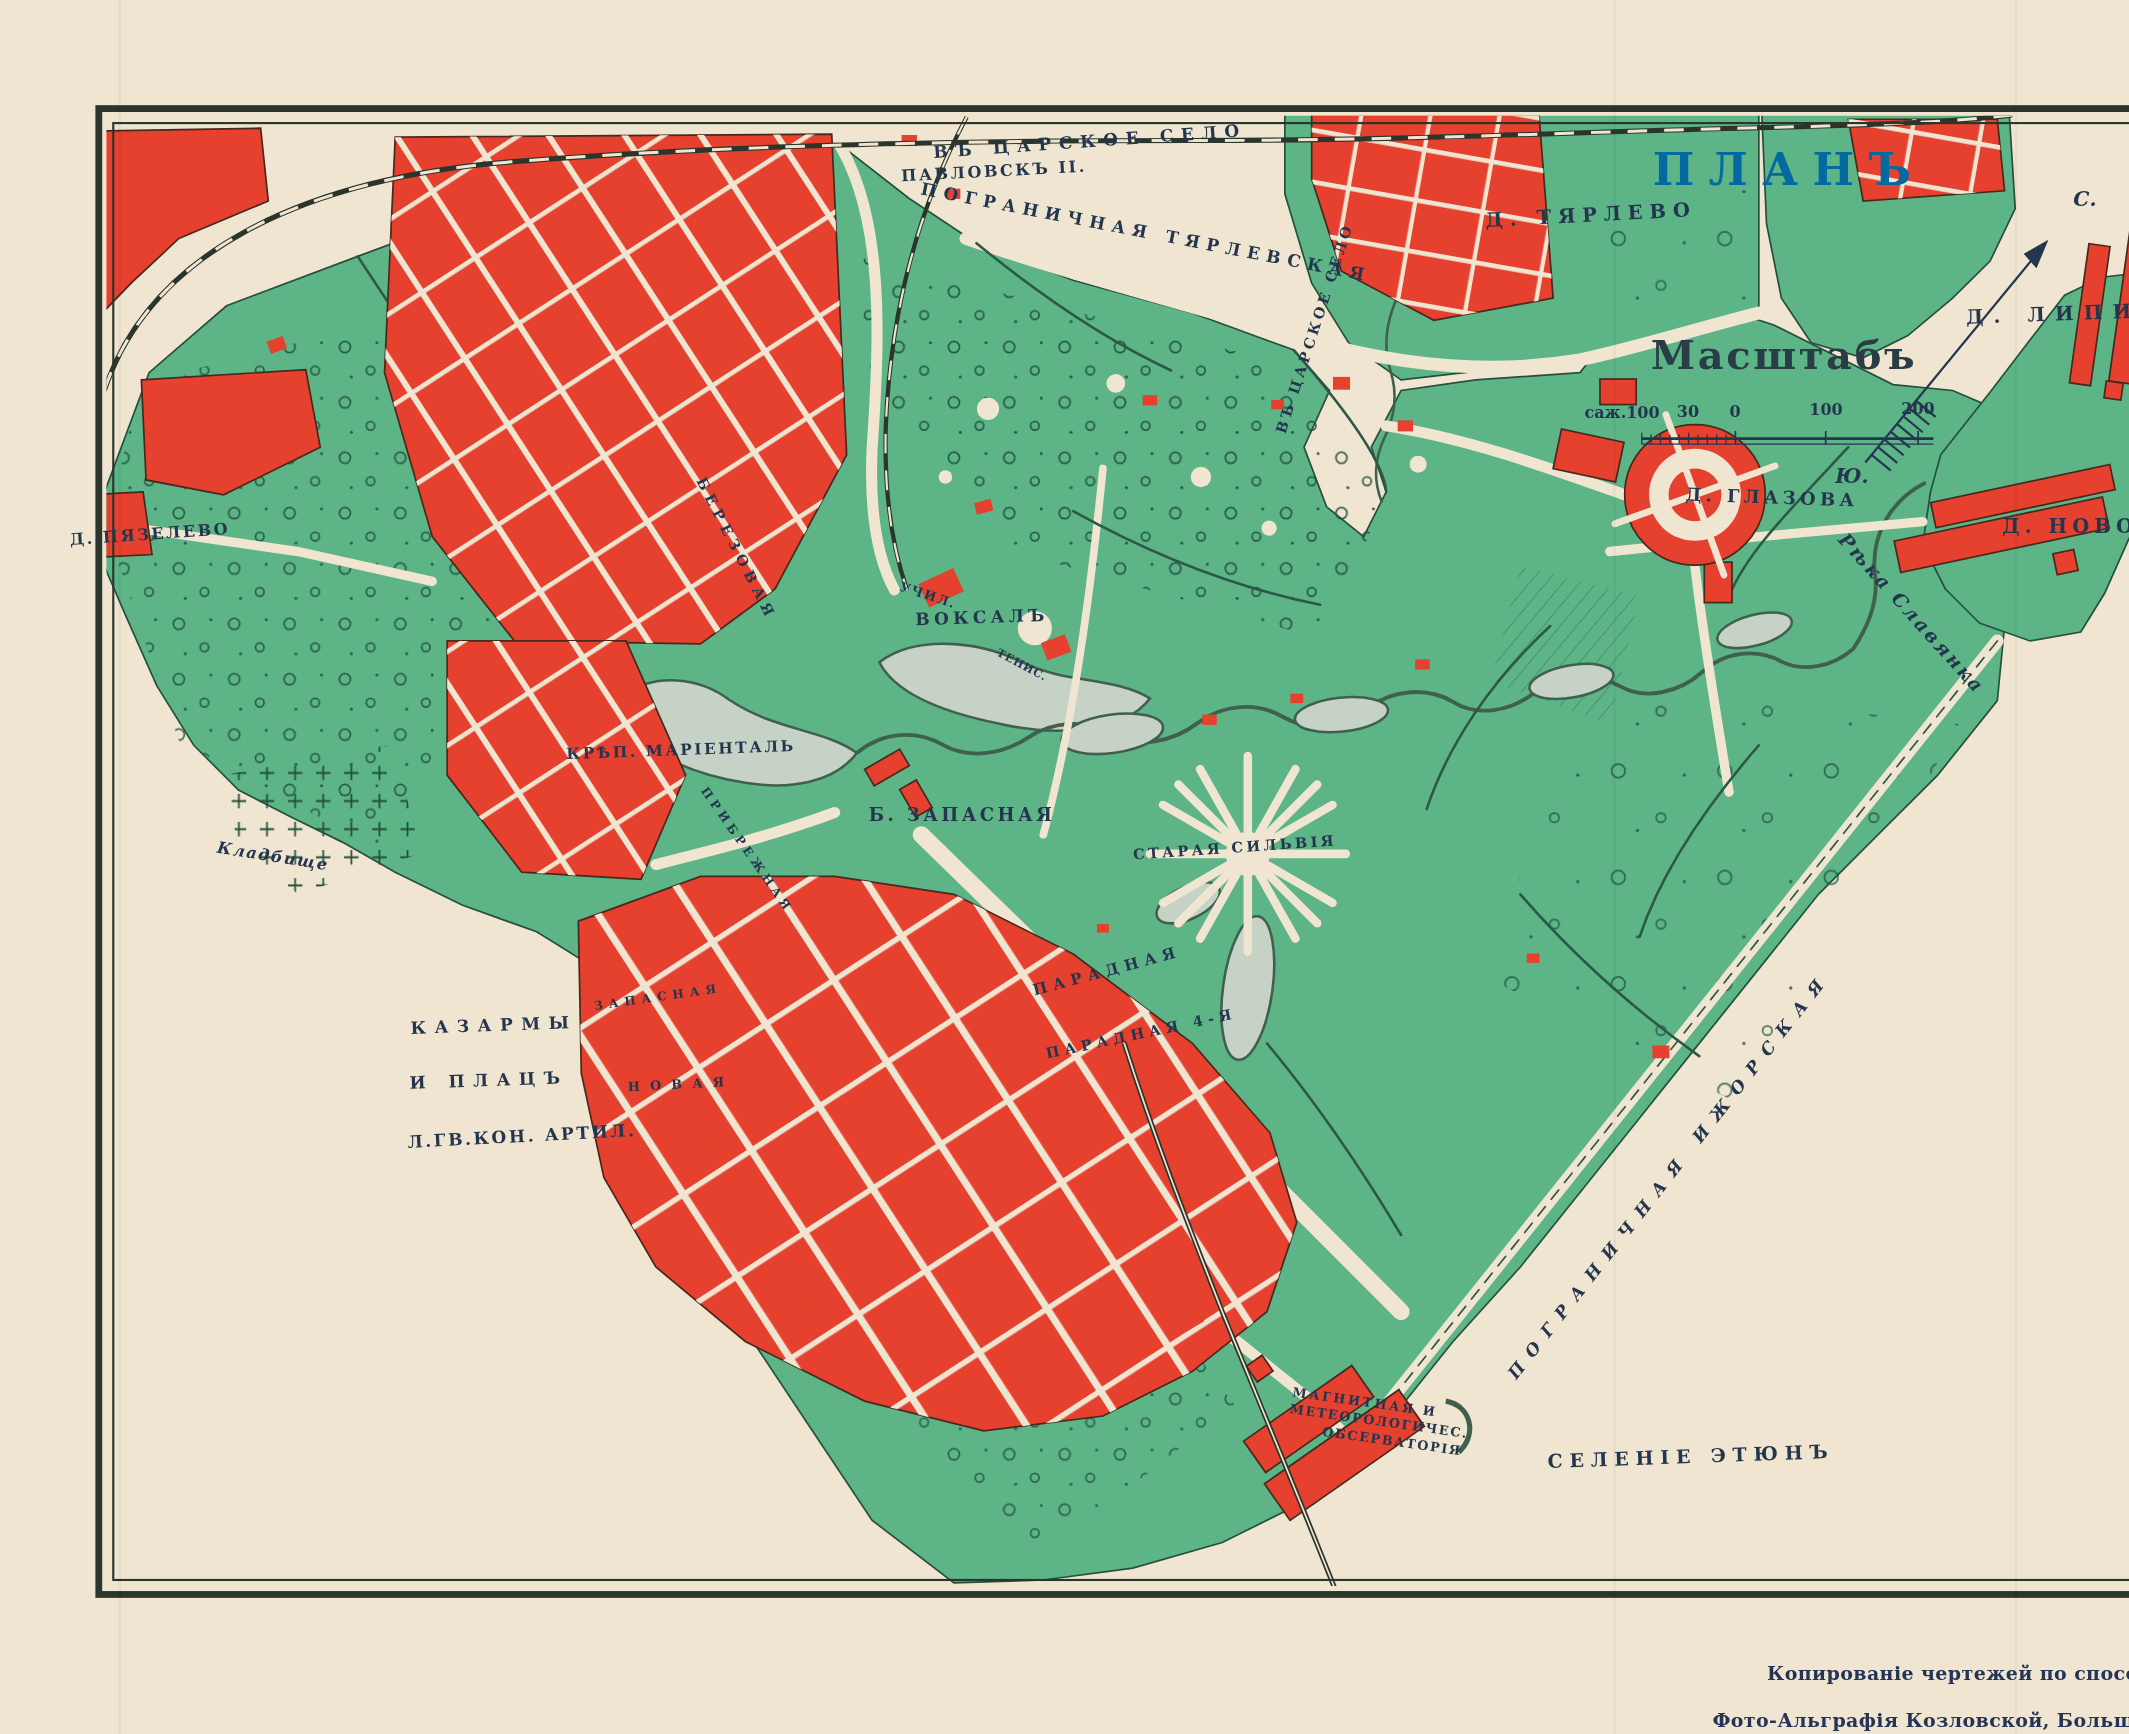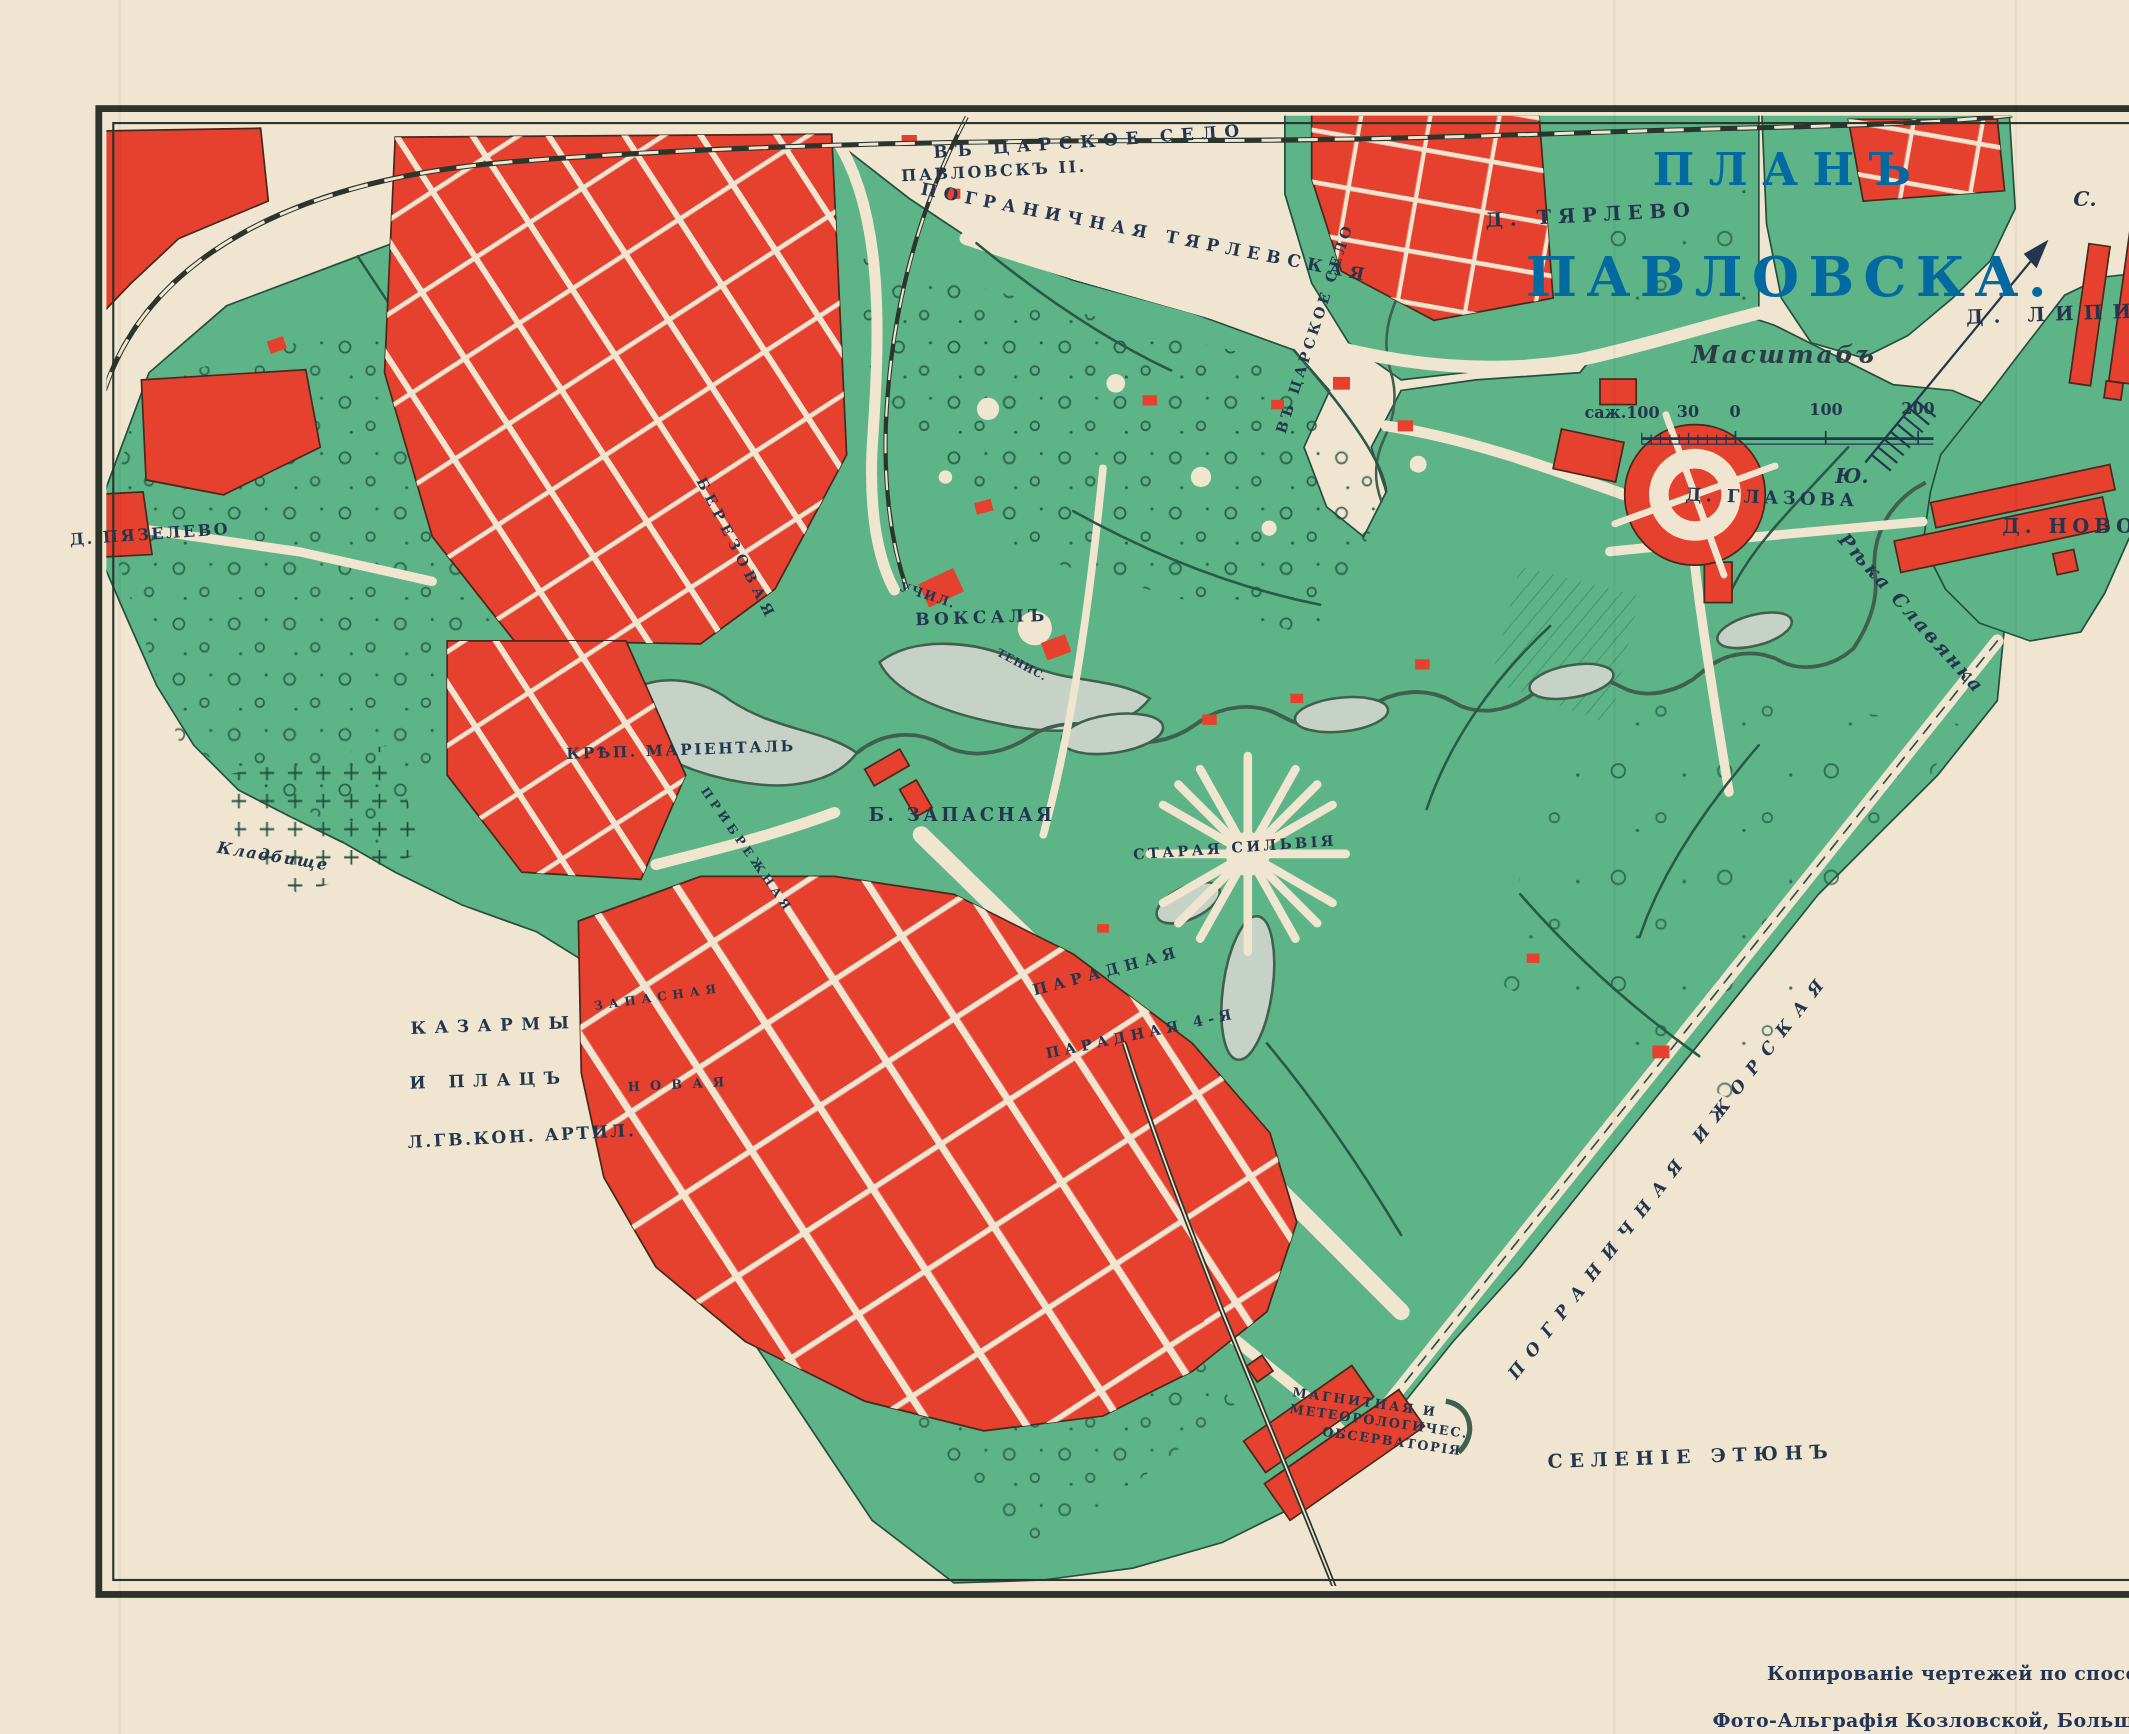--- a/index.html
+++ b/index.html
@@ -24,21 +24,21 @@
   #labels{position:absolute;left:0;top:0;width:2341px;height:1735px;pointer-events:none;}
   .lbl{position:absolute;transform:translate(-50%,-50%) rotate(var(--r,0deg));
        color:var(--ink);white-space:nowrap;font-weight:bold;}
   .caps{font-weight:bold;}
   .cursive{font-style:italic;}
   .cursive-caps{font-style:italic;font-weight:bold;}
   .title-line{position:absolute;transform:translate(-50%,-50%);white-space:nowrap;
       color:#0369a1;font-weight:bold;}
   #title1{left:1789px;top:169px;font-size:44px;letter-spacing:14.5px;}
   #title2{left:1791px;top:277px;font-size:54px;letter-spacing:9.4px;}
-  #masshtab{left:1784px;top:354px;font-size:25px;font-style:italic;color:#2a3c46;letter-spacing:2.6px;}
+  #masshtab{left:1784px;top:354px;font-size:40px;color:#2a3c46;letter-spacing:2.6px;}
   .credit{position:absolute;transform:translate(-50%,-50%);white-space:nowrap;
       color:var(--credit-ink);font-size:19px;font-weight:bold;letter-spacing:0.4px;}
   #credit1{left:2015px;top:1673px;}
   #credit2{left:2019px;top:1720px;}
   .scale-tick{position:absolute;transform:translate(-50%,-50%);
       font-weight:bold;color:var(--ink);font-size:16px;}
 </style>
 </head>
 <body>
 
@@ -311,21 +311,20 @@
 
   <g>
     <rect class="crease" x="278" y="0" width="6" height="4074"></rect>
     <rect class="crease" x="3788" y="0" width="6" height="4074"></rect>
     <rect class="crease" x="4731" y="0" width="5" height="4074"></rect>
   </g>
 </svg>
 
 <div id="labels">
   <div class="title-line" id="title1">ПЛАНЪ</div>
-  <div class="title-line" id="title2">ПАВЛОВСКА.</div>
   <div class="title-line" id="masshtab">Масштабъ</div>
 
   <span class="scale-tick" style="left:1622px;top:412px">саж.100</span>
   <span class="scale-tick" style="left:1688px;top:411px">30</span>
   <span class="scale-tick" style="left:1735px;top:411px">0</span>
   <span class="scale-tick" style="left:1826px;top:409px">100</span>
   <span class="scale-tick" style="left:1918px;top:408px">200</span>
 
   <div class="credit" id="credit1">Копированіе чертежей по способу ЯНОВА.</div>
   <div class="credit" id="credit2">Фото-Альграфія Козловской, Большая Зеленина, 30.</div>

